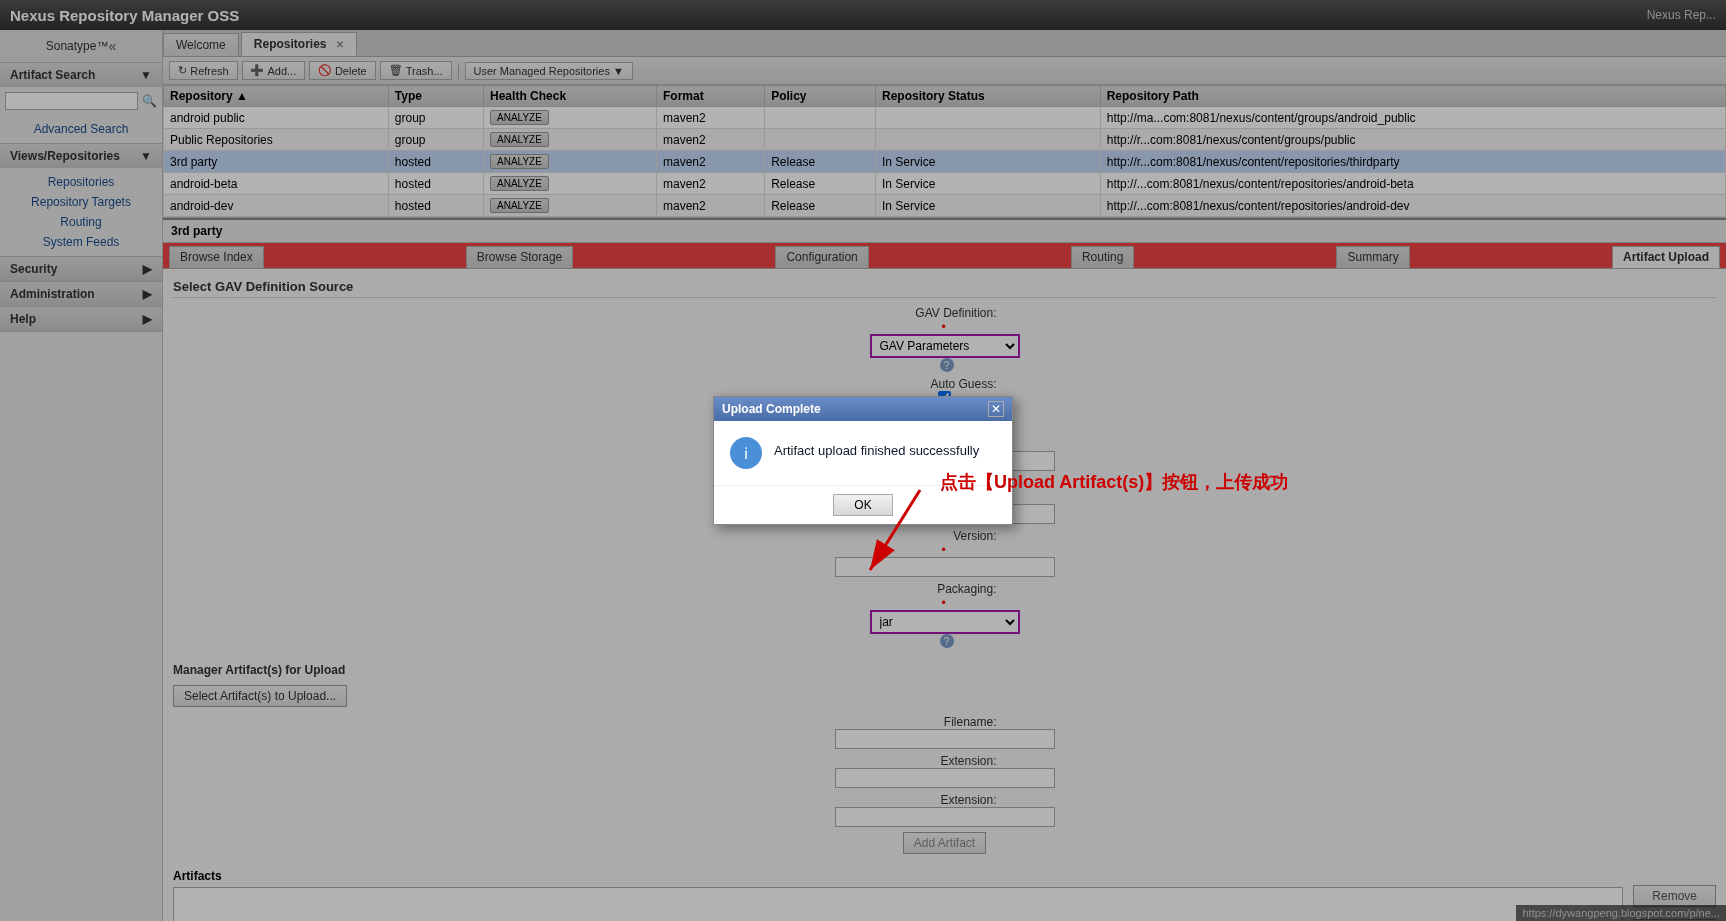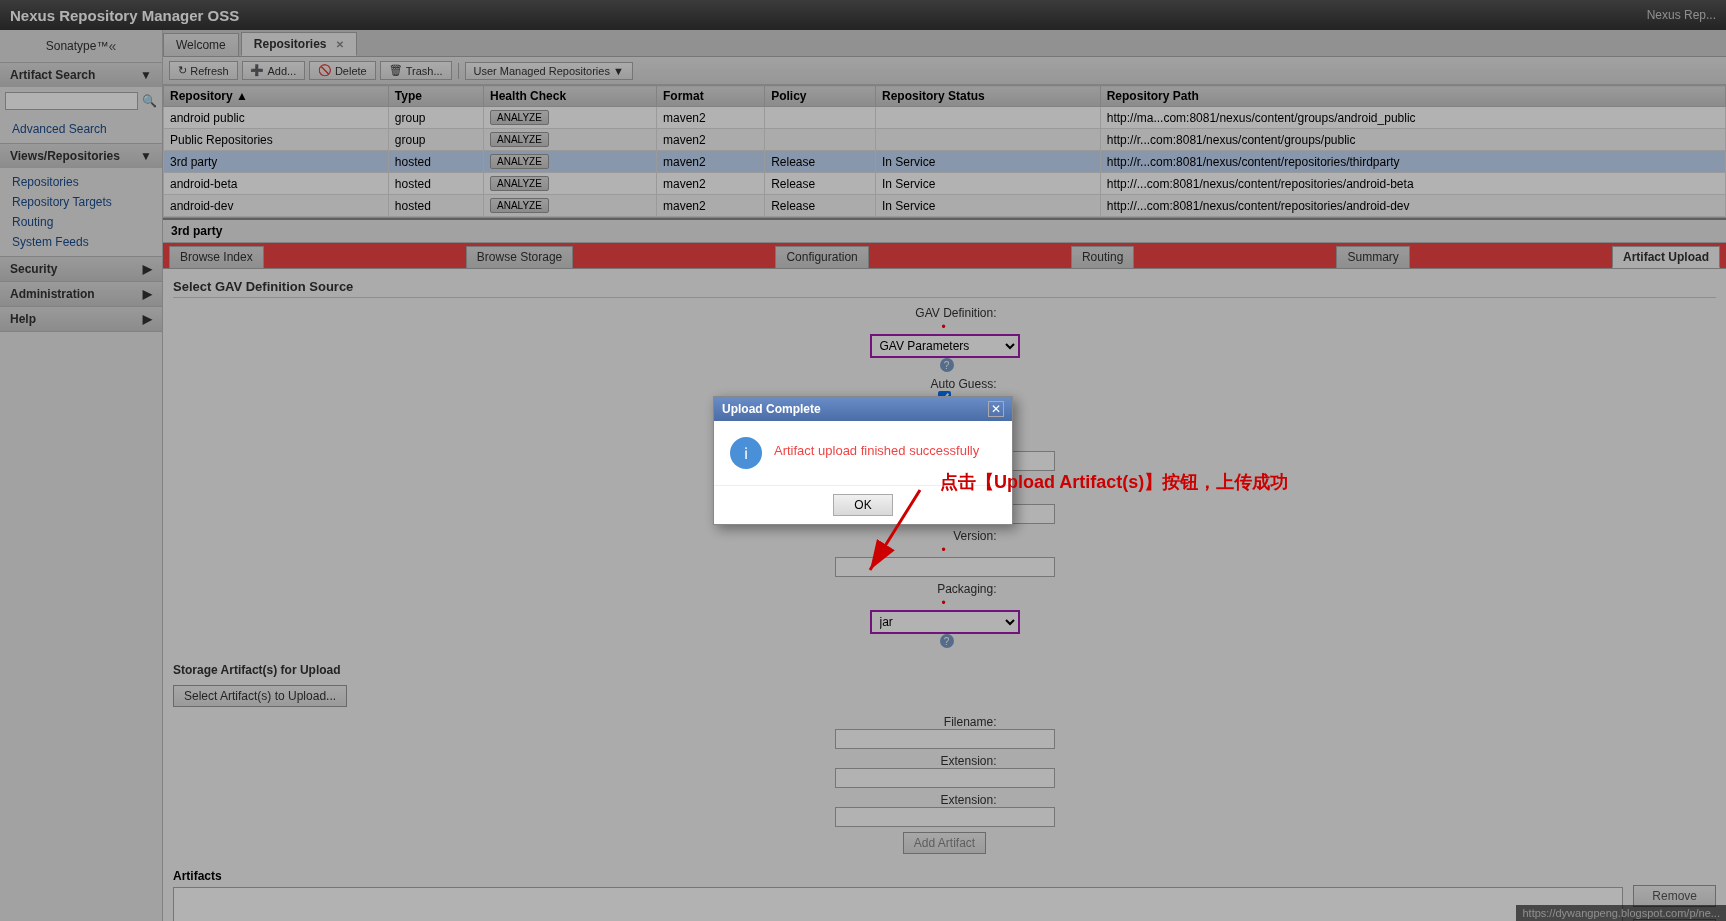--- a/index.html
+++ b/index.html
@@ -66,21 +66,21 @@
       background: #fff;
     }
     .sidebar-link {
       display: block;
       padding: 3px 10px;
       color: #1a4d8f;
       text-decoration: none;
       font-size: 12px;
       cursor: pointer;
     }
-    .sidebar-section-items { padding: 4px 2px; }
+    .sidebar-section-items { padding: 4px 14px; text-align: center; }
 
     
     .content-area {
       flex: 1;
       display: flex;
       flex-direction: column;
       background: #f0f0f0;
       overflow: hidden;
     }
 
@@ -378,21 +378,21 @@
       height: 32px;
       border-radius: 50%;
       background: #4a90d9;
       display: flex;
       align-items: center;
       justify-content: center;
       color: #fff;
       font-size: 16px;
       flex-shrink: 0;
     }
-    .modal-message { font-size: 13px; color: #ef4444; padding-top: 6px; }
+    .modal-message { font-size: 13px; color: #0f172a; padding-top: 6px; }
     .modal-footer {
       padding: 8px 16px;
       text-align: center;
       border-top: 1px solid #eee;
     }
     .modal-ok-btn {
       background: linear-gradient(180deg, #f0f0f0 0%, #d8d8d8 100%);
       border: 1px solid #aaa;
       padding: 3px 20px;
       cursor: pointer;
@@ -636,21 +636,21 @@
           <div class="form-row">
             <span class="form-label">Packaging:</span>
             <span class="required-dot">•</span>
             <select class="form-select">
               <option>jar</option>
             </select>
             <span class="help-icon">?</span>
           </div>
 
           <div class="select-artifacts-section">
-            <div class="select-artifacts-header">Storage Artifact(s) for Upload</div>
+            <div class="select-artifacts-header">Manager Artifact(s) for Upload</div>
             <button class="file-select-btn">Select Artifact(s) to Upload...</button>
           </div>
 
           <div class="form-row" style="margin-top:8px;">
             <span class="form-label">Filename:</span>
             <input type="text" class="form-input" style="">
           </div>
           <div class="form-row">
             <span class="form-label">Extension:</span>
             <input type="text" class="form-input" style="">

